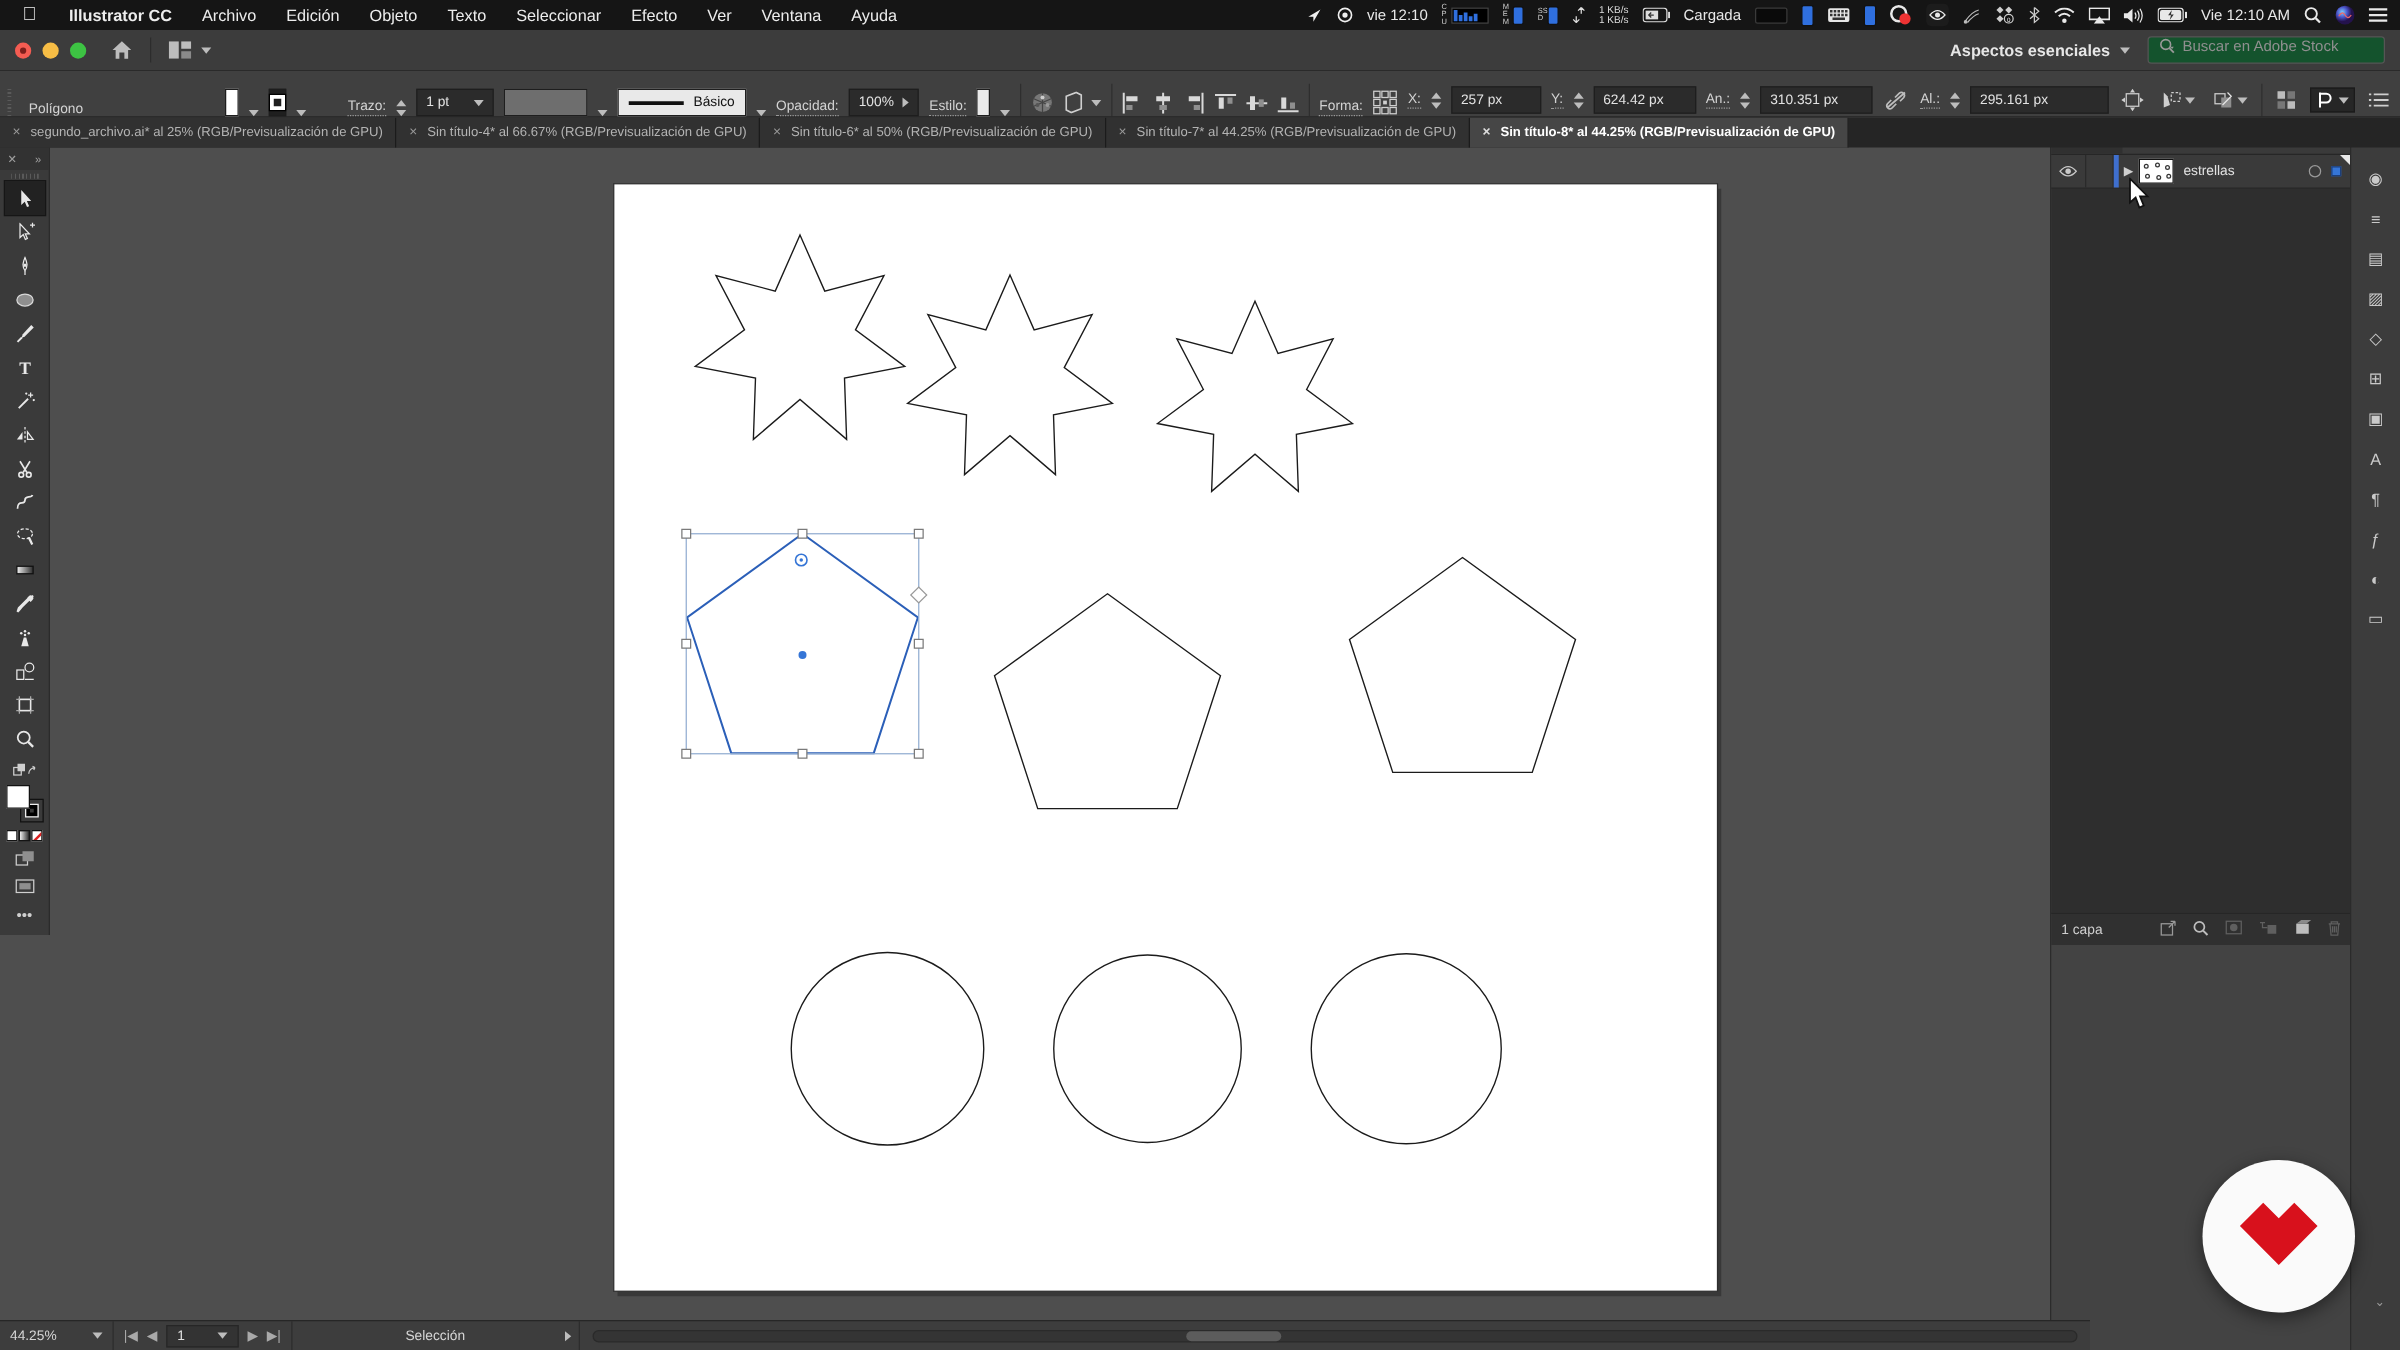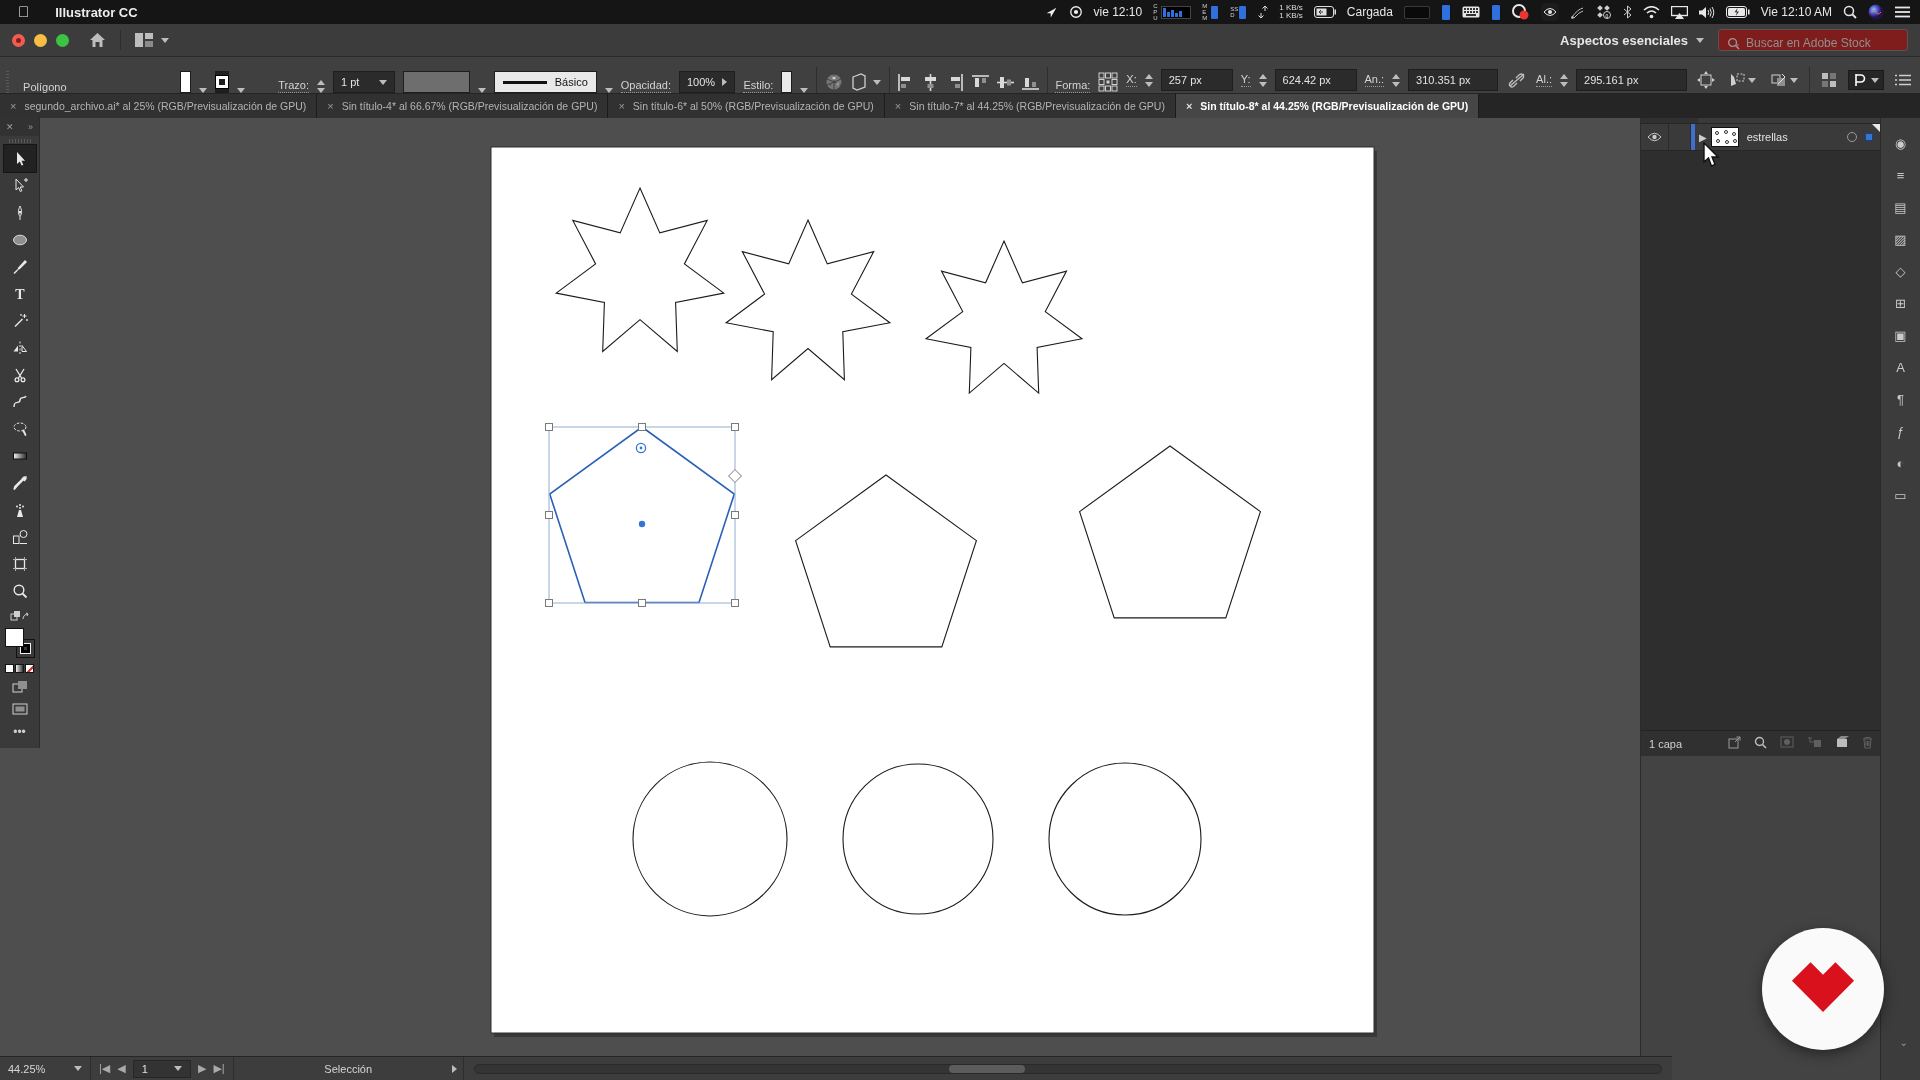--- a/index.html
+++ b/index.html
@@ -29,22 +29,22 @@
     display:flex;align-items:center;color:#d6d6d6;font-size:13px;padding:0 12px;z-index:40;}
   .traffic{width:13px;height:13px;border-radius:50%;margin-right:9px;position:relative;}
   .t-red{background:#f45c52;}
   .t-red::after{content:"";position:absolute;left:4px;top:4px;width:5px;height:5px;border-radius:50%;background:#7e1f1c;}
   .t-yellow{background:#f7bd45;}
   .t-green{background:#3dc343;}
   .tb-sep{width:1px;height:20px;background:#2c2c2c;margin:0 12px;}
   #tb-title{position:absolute;left:0;right:0;text-align:center;color:#cccccc;pointer-events:none;}
   #tb-right{margin-left:auto;display:flex;align-items:center;gap:14px;z-index:2;}
   #workspace{font-weight:bold;color:#e6e6e6;display:flex;gap:8px;align-items:center;}
-  #stock-search{width:190px;height:22px;background:#7f1d1d;border:1px solid #555;border-radius:3px;
-    color:#8f8f8f;font-size:12px;display:flex;align-items:flex-end;gap:6px;padding:0 8px;}
+  #stock-search{width:190px;height:22px;background:#14532d;border:1px solid #555;border-radius:3px;
+    color:#8f8f8f;font-size:12px;display:flex;align-items:flex-start;gap:6px;padding:0 8px;}
   #stock-search input{background:transparent;border:0;outline:0;color:#bbb;font-size:12px;width:150px;font-family:inherit;}
   #stock-search input::placeholder{color:#8f8f8f;}
 
   
   #controlbar{left:0;top:57px;width:1920px;height:37px;background:#404040;border-bottom:1px solid #242424;
     display:flex;align-items:flex-end;color:#d9d9d9;font-size:11px;padding:0 6px;gap:8px;z-index:40;}
   .grip{width:7px;height:22px;background:repeating-linear-gradient(#5a5a5a 0 1px,transparent 1px 3px);margin-right:6px;}
   .cb-label{color:#d3d3d3;}
   .cb-label.u{border-bottom:1px dotted #9a9a9a;padding-bottom:1px;}
   .vbox{background:#2b2b2b;border:1px solid #1e1e1e;height:22px;display:flex;align-items:center;padding:0 7px;color:#e3e3e3;}
@@ -148,20 +148,21 @@
     box-shadow:0 4px 14px rgba(0,0,0,.45);z-index:70;display:flex;align-items:center;justify-content:center;}
 </style>
 </head>
 <body>
 
 <div id="app">
 
   <div id="menubar" class="abs">
     <span class="apple"></span>
     <span class="appname">Illustrator CC</span>
+    <span id="menus"><span class="menu-item">Archivo</span><span class="menu-item">Edición</span><span class="menu-item">Objeto</span><span class="menu-item">Texto</span><span class="menu-item">Seleccionar</span><span class="menu-item">Efecto</span><span class="menu-item">Ver</span><span class="menu-item">Ventana</span><span class="menu-item">Ayuda</span></span>
     <span id="mb-right">
       <span class="mb-ic">
           <svg width="13" height="13" viewBox="0 0 16 16">
             <path d="M14 2 L7 14 L7 9 L2 9 Z" fill="#efefef"></path>
           </svg>
         </span>
       <span class="mb-ic">
           <svg width="14" height="14" viewBox="0 0 16 16">
             <circle cx="8" cy="8" r="6" fill="none" stroke="#efefef" stroke-width="1.5"></circle>
             <circle cx="8" cy="8" r="2.4" fill="#efefef"></circle>

